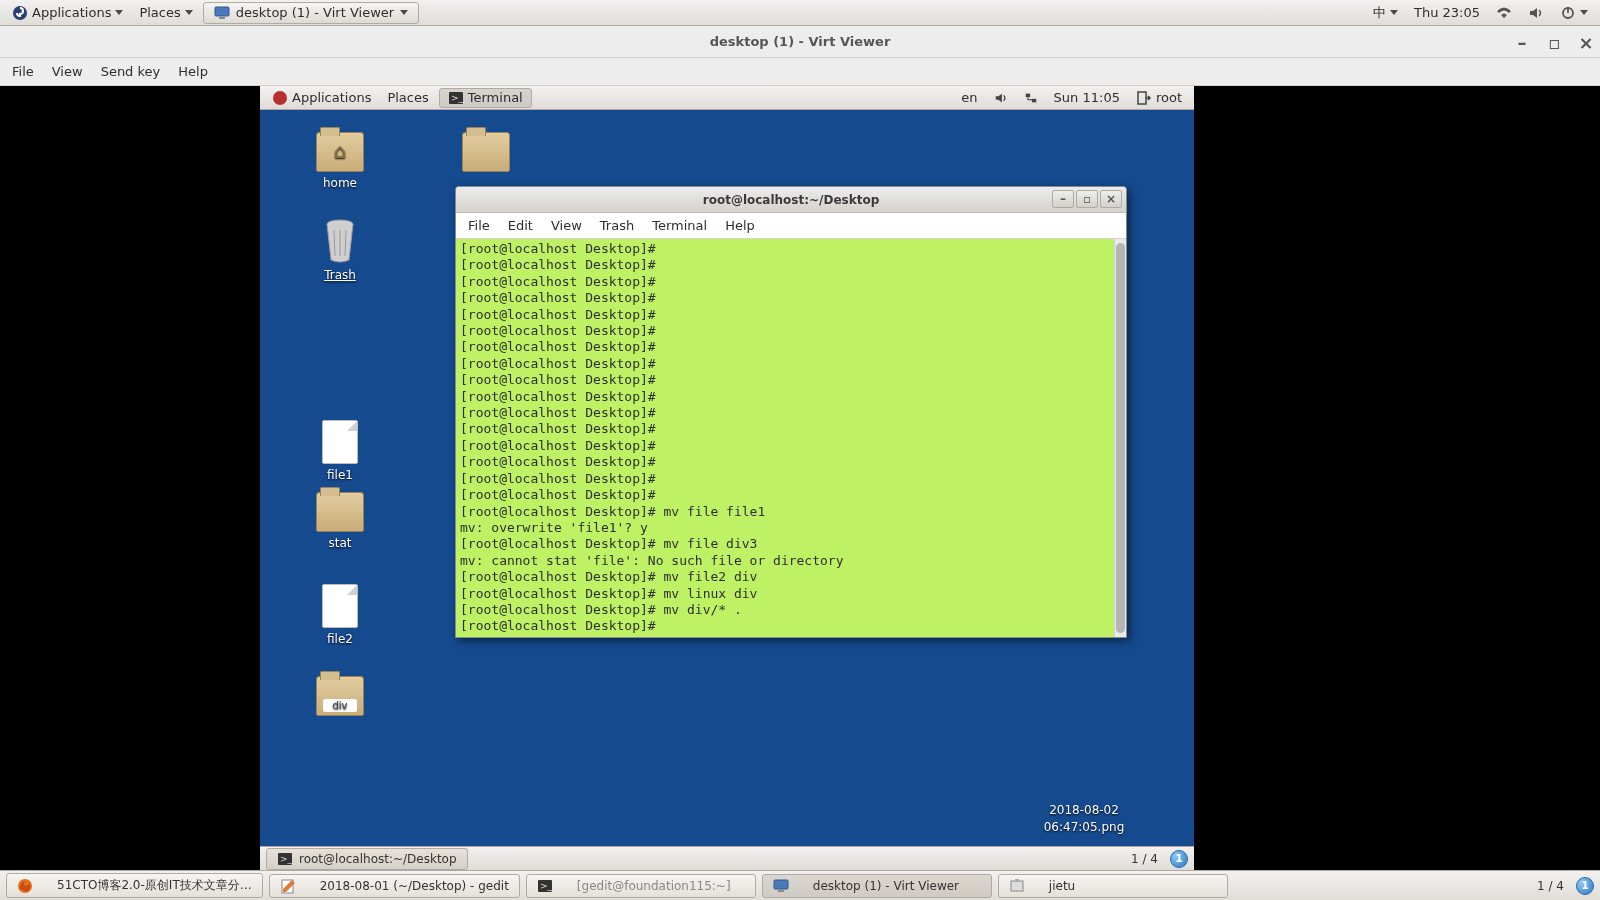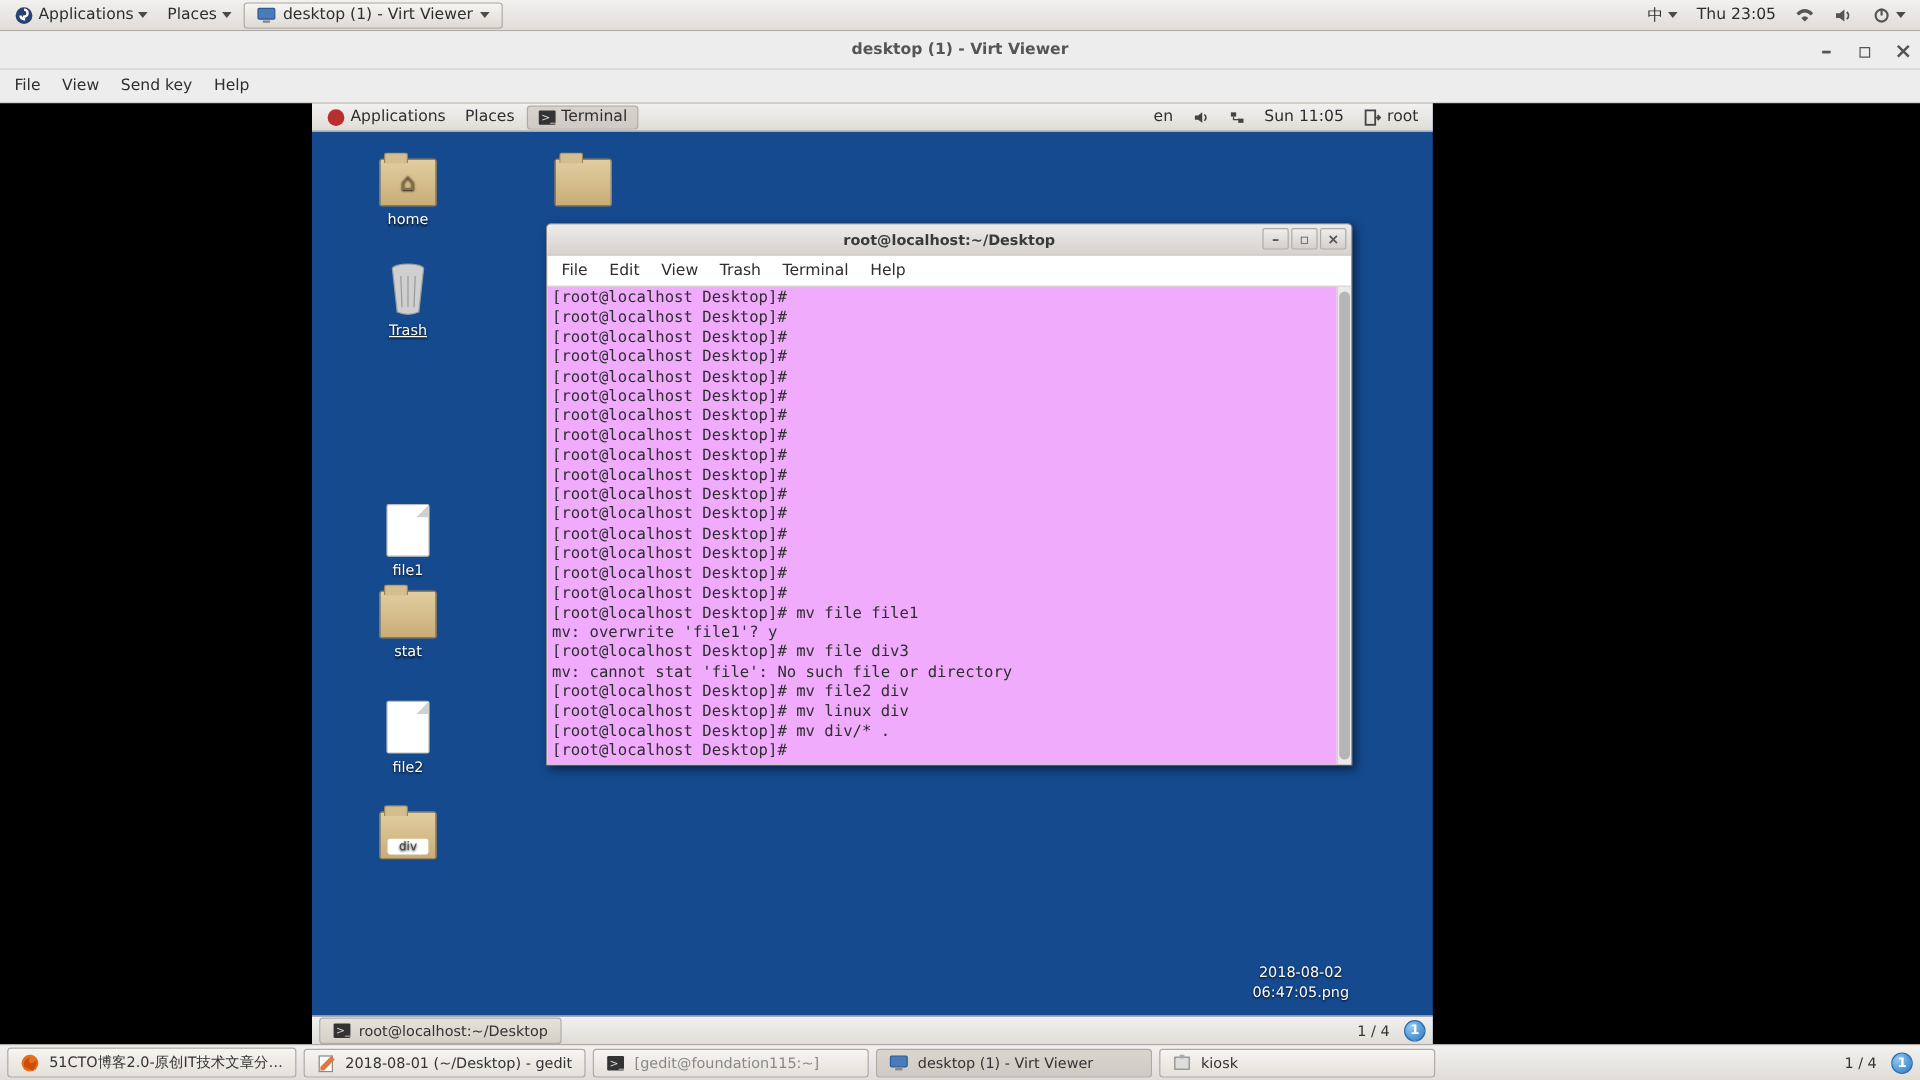--- a/index.html
+++ b/index.html
@@ -49,33 +49,33 @@
 
 .png-label { position:absolute; right:40px; bottom:10px; width:140px; text-align:center; color:#fff; text-shadow:0 1px 2px #000; font-size:12px; line-height:1.4; }
 
 
 .term-window { position:absolute; left:195px; top:76px; width:672px; height:452px; background:#fff; border:1px solid #8a8a8a; box-shadow: 3px 3px 8px rgba(0,0,0,.5); border-radius: 4px 4px 0 0; overflow:hidden; }
 .term-titlebar { height:26px; background:linear-gradient(#ececec,#d6d2cc); border-bottom:1px solid #bfb9b1; display:flex; align-items:center; justify-content:center; position:relative; font-weight:bold; color:#3a3a3a; font-size:12px; }
 .term-wc { position:absolute; right:4px; top:3px; display:flex; gap:2px; }
 .term-wc span { display:inline-flex; width:22px; height:18px; align-items:center; justify-content:center; background:linear-gradient(#eee,#d4d0ca); border:1px solid #b0aaa4; border-radius:2px; font-size:12px; color:#555; cursor:pointer; }
 .term-menubar { height:26px; display:flex; align-items:center; gap:18px; padding:0 12px; color:#2e2e2e; border-bottom:1px solid #d5d0ca; font-size:13px; }
 .term-menubar span { cursor:pointer; }
-.term-body { position:absolute; left:0; right:12px; top:52px; bottom:0; padding:2px 4px 4px 4px; font-family: "DejaVu Sans Mono", "Liberation Mono", monospace; font-size:13px; line-height:16.4px; color:#2e2e2e; background:#f0abfc; white-space:pre; overflow:hidden; }
+.term-body { position:absolute; left:0; right:12px; top:52px; bottom:0; padding:2px 4px 4px 4px; font-family: "DejaVu Sans Mono", "Liberation Mono", monospace; font-size:13px; line-height:16.4px; color:#2e2e2e; background:#bef264; white-space:pre; overflow:hidden; }
 .term-scroll { position:absolute; right:0; top:52px; bottom:0; width:12px; background:#eaeaea; border-left:1px solid #d0d0d0; }
 .term-scroll .thumb { position:absolute; left:1px; right:1px; top:4px; bottom:4px; background:#b5b5b5; border-radius:5px; }
 
 
 .guest-bottom { position:absolute; left:0; right:0; bottom:0; height:24px; background:linear-gradient(#f2f1f0,#e0ddd8); border-top:1px solid #b0aaa4; display:flex; align-items:center; padding:0 6px; gap:6px; }
 .guest-bottom .taskbtn { background:linear-gradient(#e6e2da,#d4cfc7); border:1px solid #b0aaa4; border-radius:3px; padding:2px 10px; display:flex; align-items:center; gap:6px; color:#333; font-size:12px; cursor:pointer;}
 .guest-bottom .sp { flex:1; }
 .badge { width:18px; height:18px; border-radius:50%; background:radial-gradient(circle at 30% 30%, #8fc8f5, #2a78c2); border:1px solid #2a6aa8; color:#fff; font-size:11px; font-weight:bold; display:flex; align-items:center; justify-content:center; }
 
 
 .outer-bottom { position:absolute; left:0; right:0; bottom:0; height:30px; background:linear-gradient(#f2f1f0,#e0ddd8); border-top:1px solid #b0aaa4; display:flex; align-items:center; padding:0 6px; gap:6px; }
-.outer-bottom .taskbtn { background:linear-gradient(#f7f5f2,#e4e0d9); border:1px solid #b0aaa4; border-radius:3px; padding:3px 10px; display:flex; align-items:center; gap:8px; color:#333; font-size:12px; cursor:pointer; min-width: 230px; }
+.outer-bottom .taskbtn { background:linear-gradient(#f7f5f2,#e4e0d9); border:1px solid #b0aaa4; border-radius:3px; padding:3px 10px; display:flex; align-items:center; gap:24px; color:#333; font-size:12px; cursor:pointer; min-width: 230px; }
 .outer-bottom .taskbtn.active { background:linear-gradient(#dad5cd,#cfcac3); }
 .outer-bottom .sp { flex:1; }
 
 .small-ic { width:16px; height:16px; display:inline-flex; align-items:center; justify-content:center; }
 
 svg { display:block; }
 </style>
 </head>
 <body>
 
@@ -355,18 +355,18 @@
       </span>
     <span>desktop (1) - Virt Viewer</span>
   </div>
   <div class="taskbtn">
     <span class="small-ic">
         <svg viewBox="0 0 16 16">
           <rect x="2" y="3" width="12" height="10" fill="#ddd" stroke="#888"></rect>
           <rect x="6" y="1" width="4" height="3" fill="#aaa"></rect>
         </svg>
       </span>
-    <span>kiosk</span>
+    <span>jietu</span>
   </div>
   <div class="sp"></div>
   <span style="color:#333; font-size:12px; margin-right:6px;">1 / 4</span>
   <div class="badge">1</div>
 </div>
 
 </body></html>

